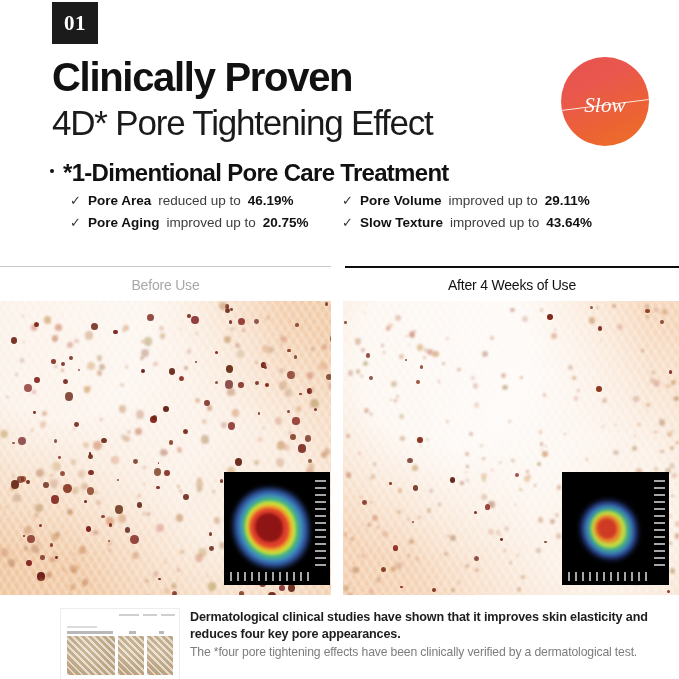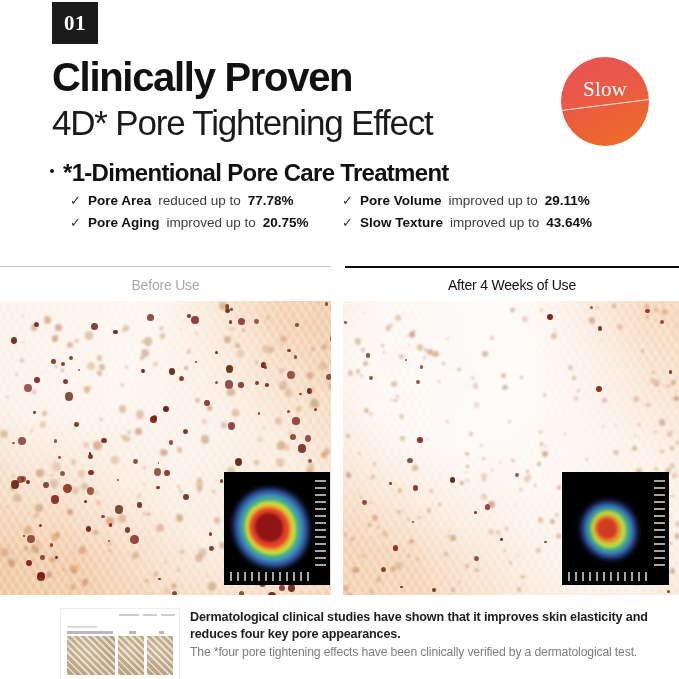--- a/index.html
+++ b/index.html
@@ -40,21 +40,21 @@
   }
   .seal-line{
     position:absolute; left:-4px; top:47px; width:104px; height:1.4px;
     background:rgba(255,255,255,.85); transform:rotate(-7deg);
   }
   .seal-word{
     position:absolute; width:100%; text-align:center; color:#ffffff;
     font-family:"Liberation Serif", serif; font-size:21px; line-height:1;
     letter-spacing:.2px;
   }
-  .seal-word.top{ top:22px; }
+  .seal-word.top{ top:38px;font-style:italic; }
   .seal-word.bot{ top:58px; }
 
   
   .bullet-row{
     position:absolute; left:50px; top:159px;
     display:flex; align-items:center; gap:9px; white-space:nowrap;
   }
   .bullet-dot{ width:4px; height:4px; border-radius:50%; background:#111; margin-bottom:4px; }
   .bullet-text{ font-size:24px; font-weight:700; letter-spacing:-.7px; color:#111; }
 
@@ -161,21 +161,21 @@
 <div class="bullet-row">
   <span class="bullet-dot"></span>
   <span class="bullet-text">*1-Dimentional Pore Care Treatment</span>
 </div>
 
 <div class="checklist">
   <div class="check-item">
     <span class="check-glyph">✓</span>
     <span class="ci-strong">Pore Area</span>
     <span class="ci-mid">reduced up to</span>
-    <span class="ci-val">77.78%</span>
+    <span class="ci-val">46.19%</span>
   </div>
   <div class="check-item">
     <span class="check-glyph">✓</span>
     <span class="ci-strong">Pore Volume</span>
     <span class="ci-mid">improved up to</span>
     <span class="ci-val">29.11%</span>
   </div>
   <div class="check-item">
     <span class="check-glyph">✓</span>
     <span class="ci-strong">Pore Aging</span>

